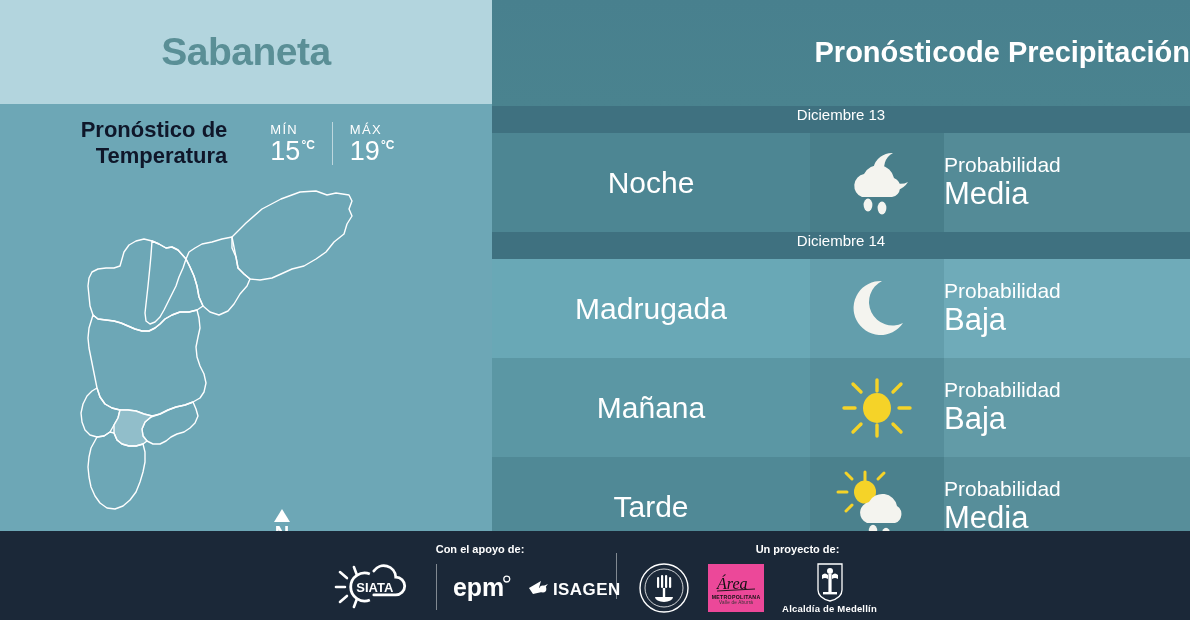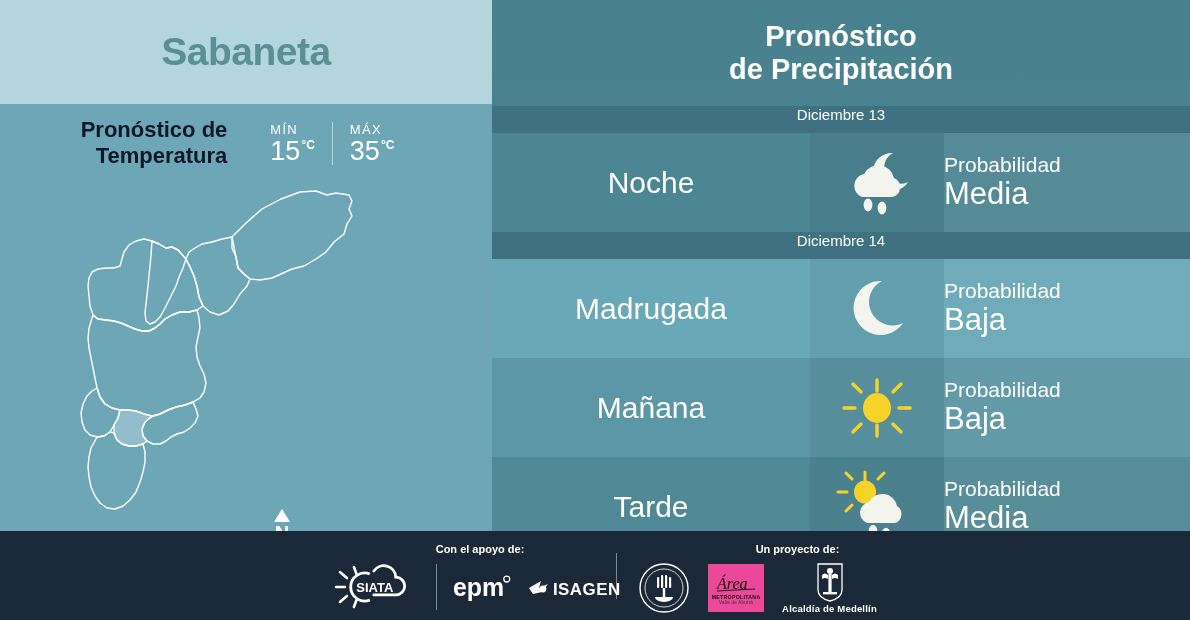--- a/index.html
+++ b/index.html
@@ -57,22 +57,22 @@
     border-bottom: 13px solid #ffffff; margin-bottom: 1px;
   }
   .compass-n { font-size: 20px; font-weight: bold; line-height: 1; }
 
   
   .right-panel {
     position: absolute; left: 492px; top: 0; width: 698px; height: 531px;
     background: #4e8592;
   }
   .fc-header {
-    height: 106px; display: flex; flex-direction: column;
-    align-items: center; justify-content: center;
+    height: 106px; display: flex; flex-direction: row;
+    align-items: center; justify-content: flex-end;
     color: #ffffff; text-align: center;
     background: linear-gradient(180deg,#48808e 0%, #4a838f 100%);
   }
   .fc-header .l1, .fc-header .l2 { font-size: 29px; font-weight: bold; line-height: 1.14; }
 
   .date-bar {
     height: 27px; background: #3f7180;
     display: flex; align-items: flex-start; justify-content: center;
     color: #ffffff; font-size: 15px;
   }
@@ -139,21 +139,21 @@
         <div class="temp-col min">
           <span class="temp-label">MÍN</span>
           <span class="temp-value">
             <span>15</span>
             <span class="temp-unit">°C</span>
           </span>
         </div>
         <div class="temp-col max">
           <span class="temp-label">MÁX</span>
           <span class="temp-value">
-            <span>35</span>
+            <span>19</span>
             <span class="temp-unit">°C</span>
           </span>
         </div>
       </div>
     </div>
 
     <div class="map-wrap">
       <svg viewBox="0 0 492 349" xmlns="http://www.w3.org/2000/svg">
         <g fill="none" stroke="#ffffff" stroke-width="1.4" stroke-linejoin="round">
 

